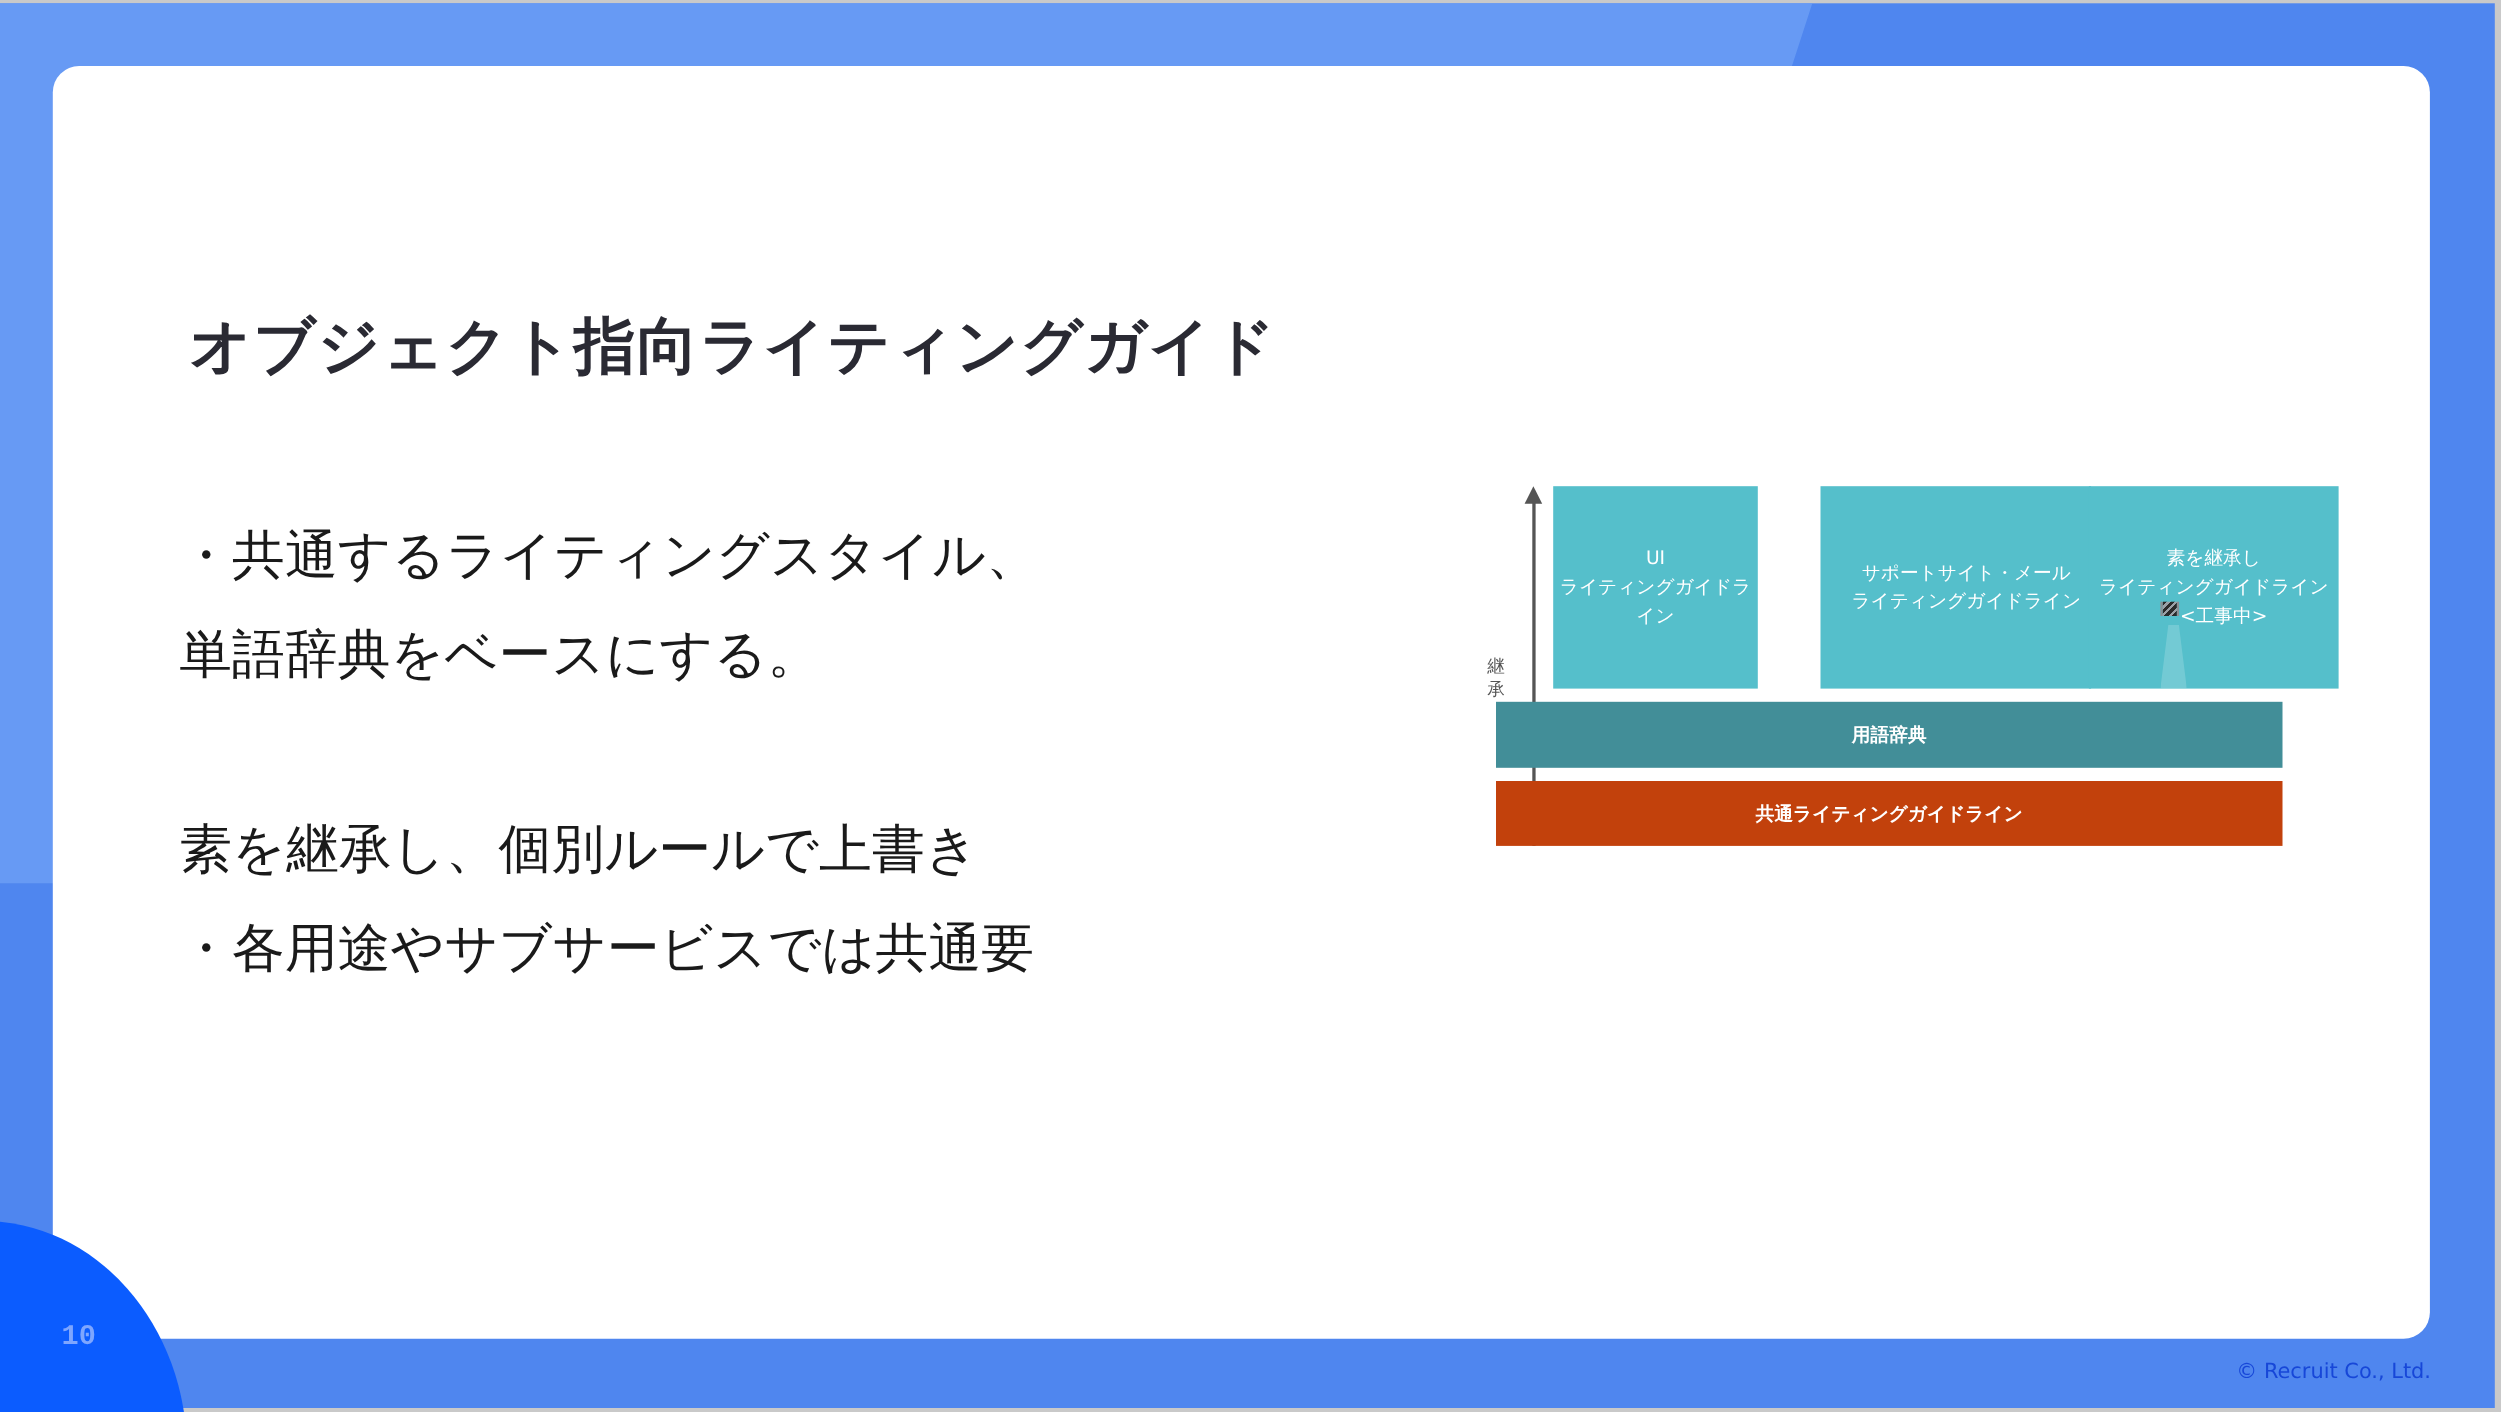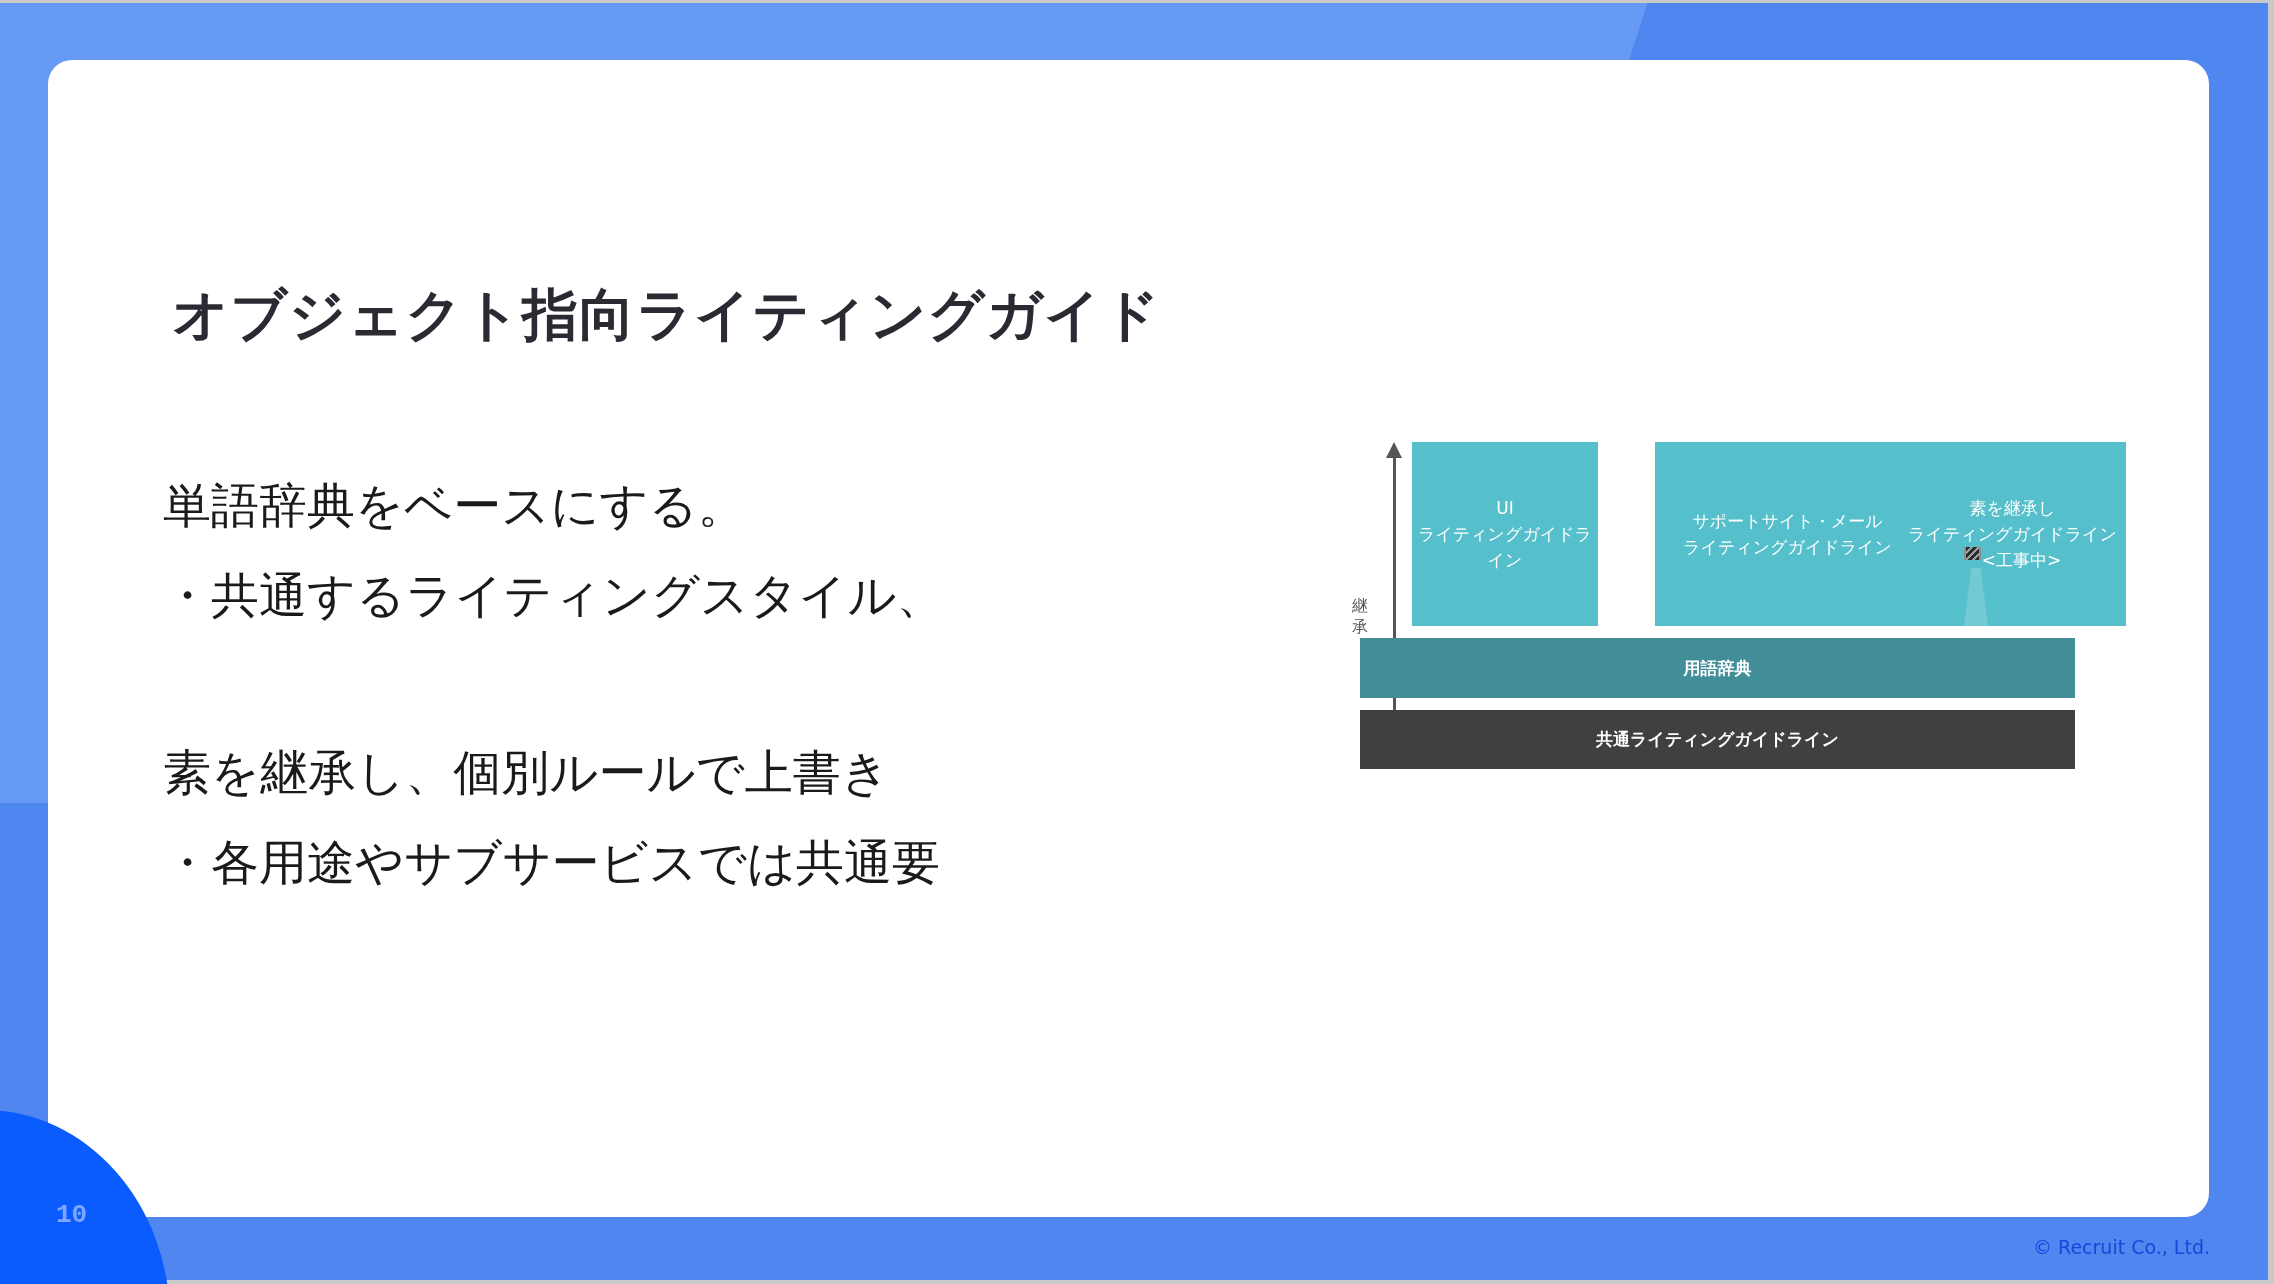--- a/index.html
+++ b/index.html
@@ -82,36 +82,36 @@
       position: absolute; left: 1964px; top: 568px; width: 24px; height: 58px;
       background: rgba(255,255,255,0.18);
       clip-path: polygon(30% 0, 70% 0, 100% 100%, 0 100%);
     }
     .bar {
       position: absolute; left: 1360px; width: 715px; color: #ffffff;
       display: flex; align-items: center; justify-content: center;
       font-size: 17px; font-weight: bold;
     }
     .bar.dict { top: 638px; height: 60px; background: #428e98; }
-    .bar.base { top: 710px; height: 59px; background: #404040; }
+    .bar.base { top: 710px; height: 59px; background: #c2410c; }
   </style>
 </head>
 <body>
 
 <div class="slide-bg">
   <div class="bg-light-shape"></div>
 </div>
 
 <div class="card"></div>
 
 <h1 class="title">オブジェクト指向ライティングガイド</h1>
 
 <div class="body-text">
+  <div class="body-line">・共通するライティングスタイル、</div>
   <div class="body-line">単語辞典をベースにする。</div>
-  <div class="body-line">・共通するライティングスタイル、</div>
   <div class="gap"></div>
   <div class="body-line">素を継承し、個別ルールで上書き</div>
   <div class="body-line">・各用途やサブサービスでは共通要</div>
 </div>
 
 <div class="diagram">
   <div class="arrow-head"></div>
   <div class="arrow-line"></div>
   <div class="inherit-label">継承</div>
 

